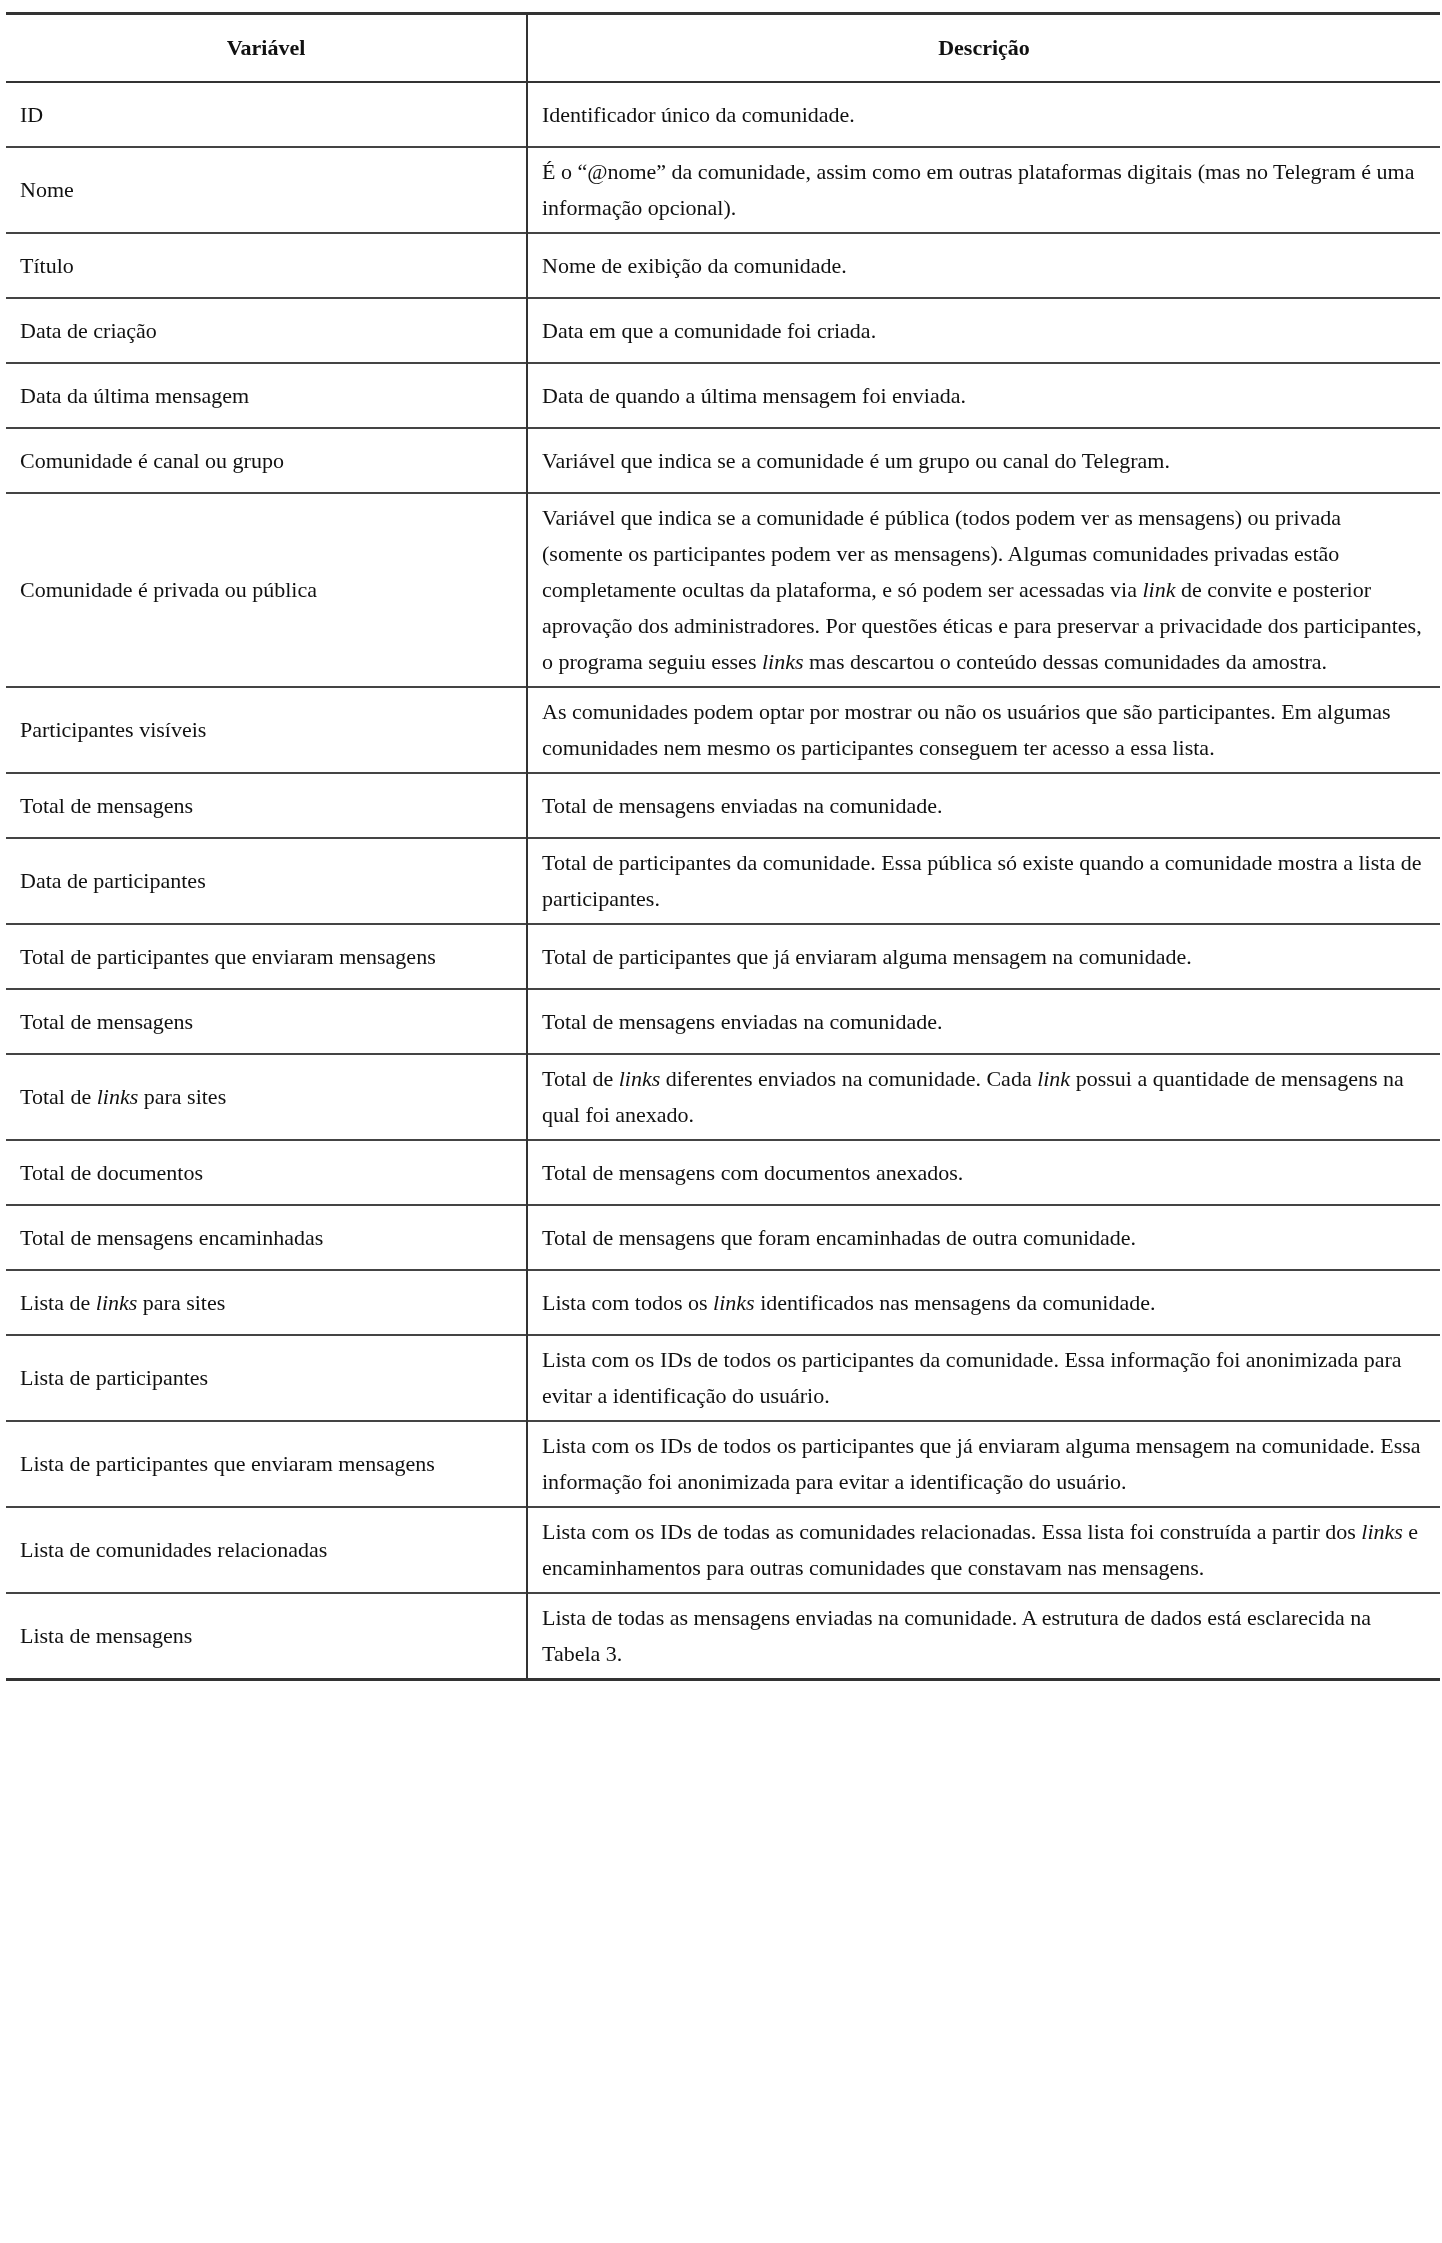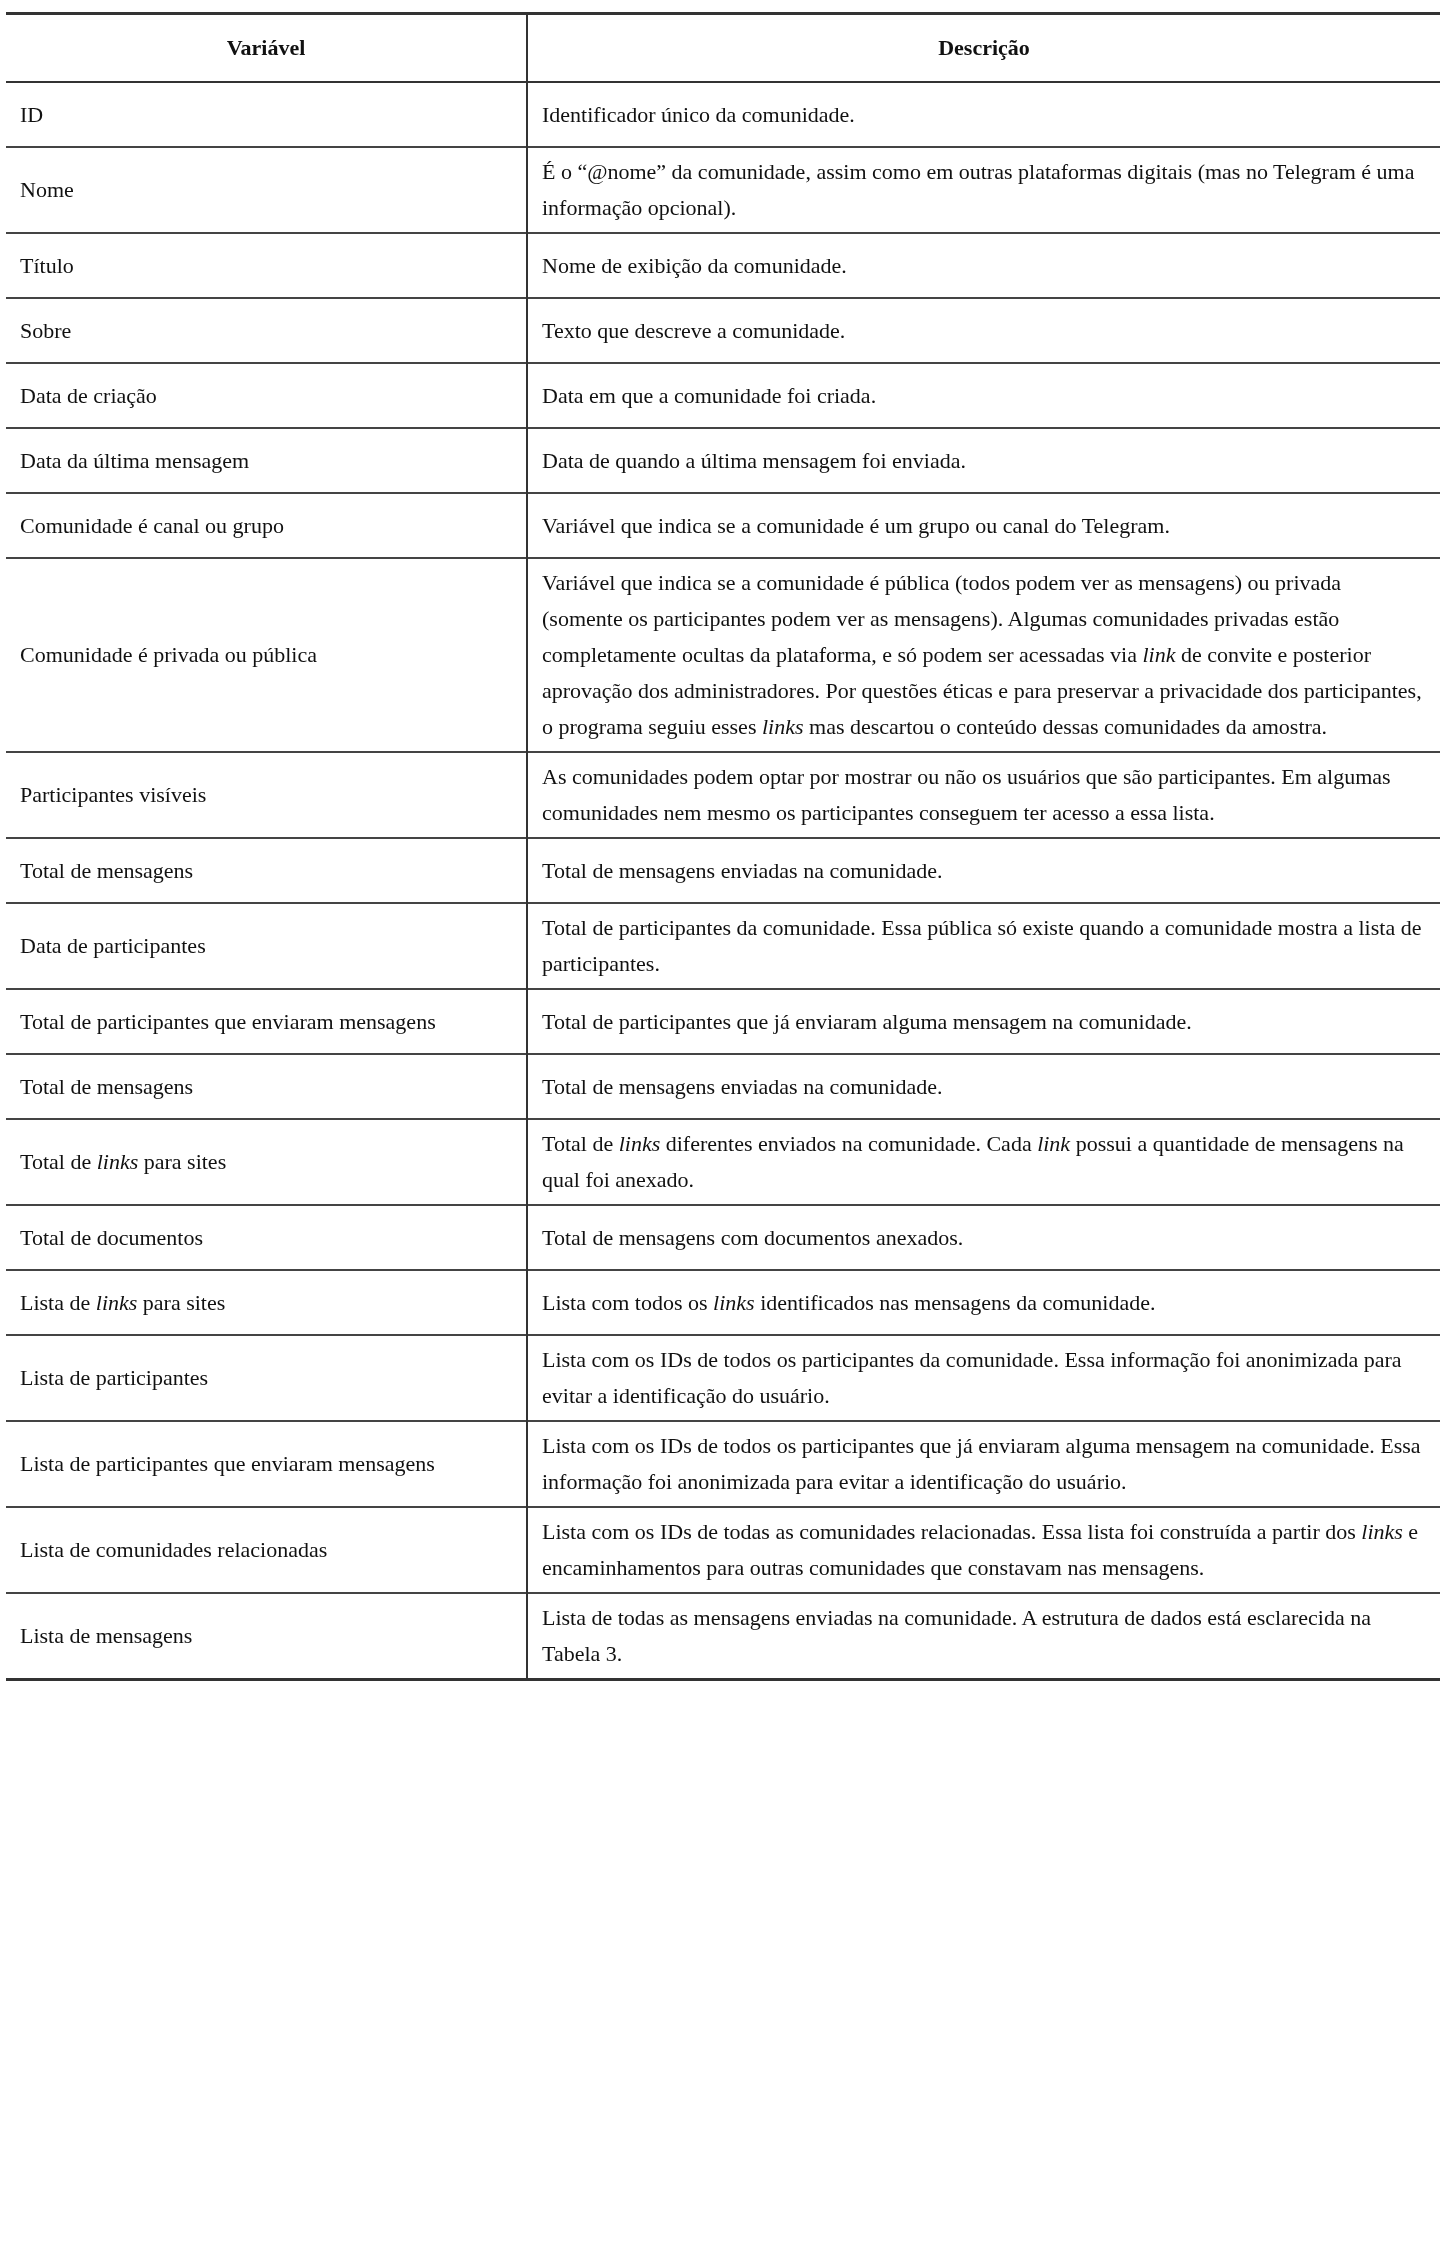--- a/index.html
+++ b/index.html
@@ -32,24 +32,20 @@
         <td class="var">ID</td>
         <td>Identificador único da comunidade.</td>
       </tr>
       <tr>
         <td class="var">Nome</td>
         <td>É o “@nome” da comunidade, assim como em outras plataformas digitais (mas no Telegram é uma informação opcional).</td>
       </tr>
       <tr>
         <td class="var">Título</td>
         <td>Nome de exibição da comunidade.</td>
-      </tr>
-      <tr>
-        <td class="var">Sobre</td>
-        <td>Texto que descreve a comunidade.</td>
       </tr>
       <tr>
         <td class="var">Data de criação</td>
         <td>Data em que a comunidade foi criada.</td>
       </tr>
       <tr>
         <td class="var">Data da última mensagem</td>
         <td>Data de quando a última mensagem foi enviada.</td>
       </tr>
       <tr>
@@ -82,20 +78,24 @@
       </tr>
       <tr>
         <td class="var">Total de <i>links</i> para sites</td>
         <td>Total de <i>links</i> diferentes enviados na comunidade. Cada <i>link</i> possui a quantidade de mensagens na qual foi anexado.</td>
       </tr>
       <tr>
         <td class="var">Total de documentos</td>
         <td>Total de mensagens com documentos anexados.</td>
       </tr>
       <tr>
+        <td class="var">Total de mensagens encaminhadas</td>
+        <td>Total de mensagens que foram encaminhadas de outra comunidade.</td>
+      </tr>
+      <tr>
         <td class="var">Lista de <i>links</i> para sites</td>
         <td>Lista com todos os <i>links</i> identificados nas mensagens da comunidade.</td>
       </tr>
       <tr>
         <td class="var">Lista de participantes</td>
         <td>Lista com os IDs de todos os participantes da comunidade. Essa informação foi anonimizada para evitar a identificação do usuário.</td>
       </tr>
       <tr>
         <td class="var">Lista de participantes que enviaram mensagens</td>
         <td>Lista com os IDs de todos os participantes que já enviaram alguma mensagem na comunidade. Essa informação foi anonimizada para evitar a identificação do usuário.</td>

